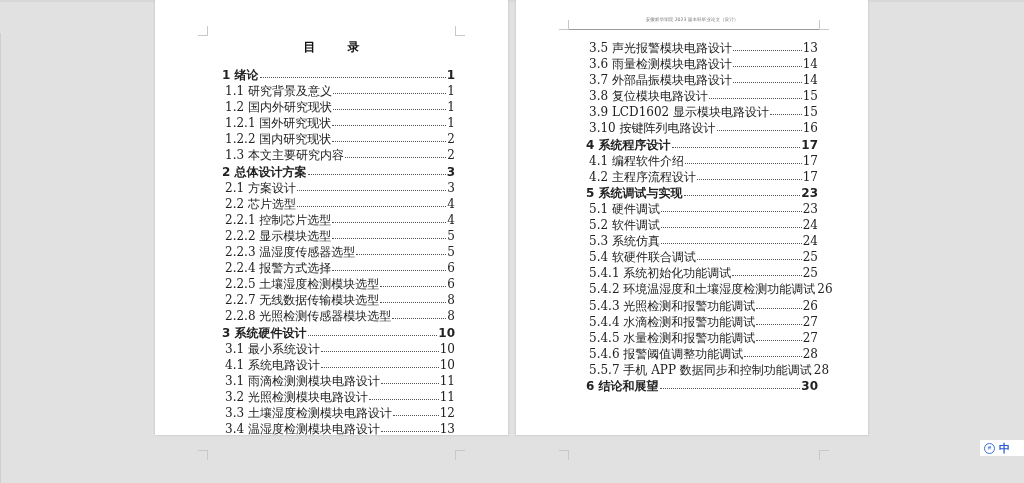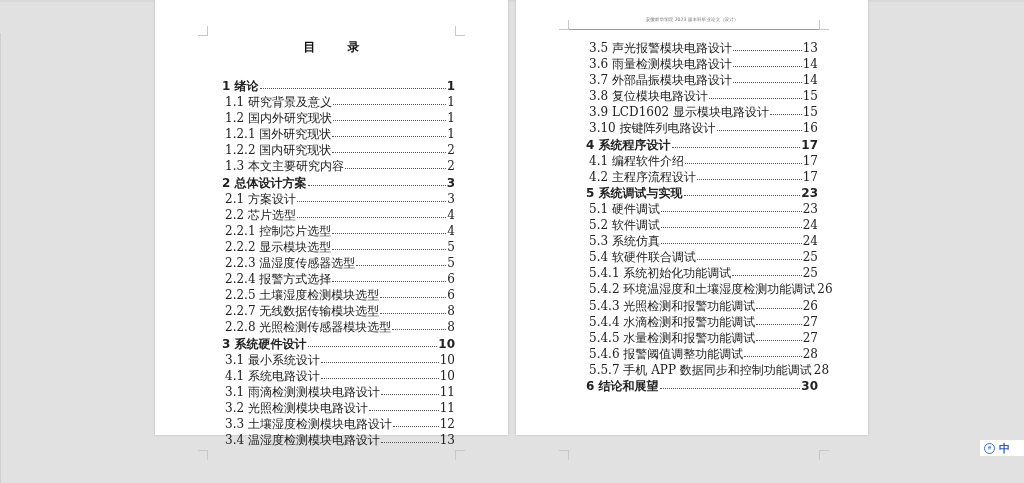--- a/index.html
+++ b/index.html
@@ -31,21 +31,21 @@
     .crop.br { border-left-width: 1px; border-top-width: 1px; }
 
     .toc-title {
       position: absolute; left: 0; width: 100%; top: 39px; text-align: center;
       font-family: "DejaVu Sans", "Liberation Sans", sans-serif;
       font-weight: bold; font-size: 12px; letter-spacing: 14px; color: #111;
       padding-left: 14px;
     }
 
     .toc { position: absolute; left: 67px; width: 233px; }
-    .page.left .toc { top: 78px; }
+    .page.left .toc { top: 67px; }
     .page.right .toc { left: 70px; width: 232px; top: 40px; }
 
     .toc-row {
       display: flex; align-items: baseline; height: 16.1px;
       font-size: 12px; color: #222; white-space: nowrap;
     }
     .toc-row.bold { font-weight: bold; font-family: "DejaVu Sans", "Liberation Sans", sans-serif; }
     .toc-row.indent { padding-left: 3px; }
     .toc-row .label { flex: 0 0 auto; }
     .toc-row .dots {

